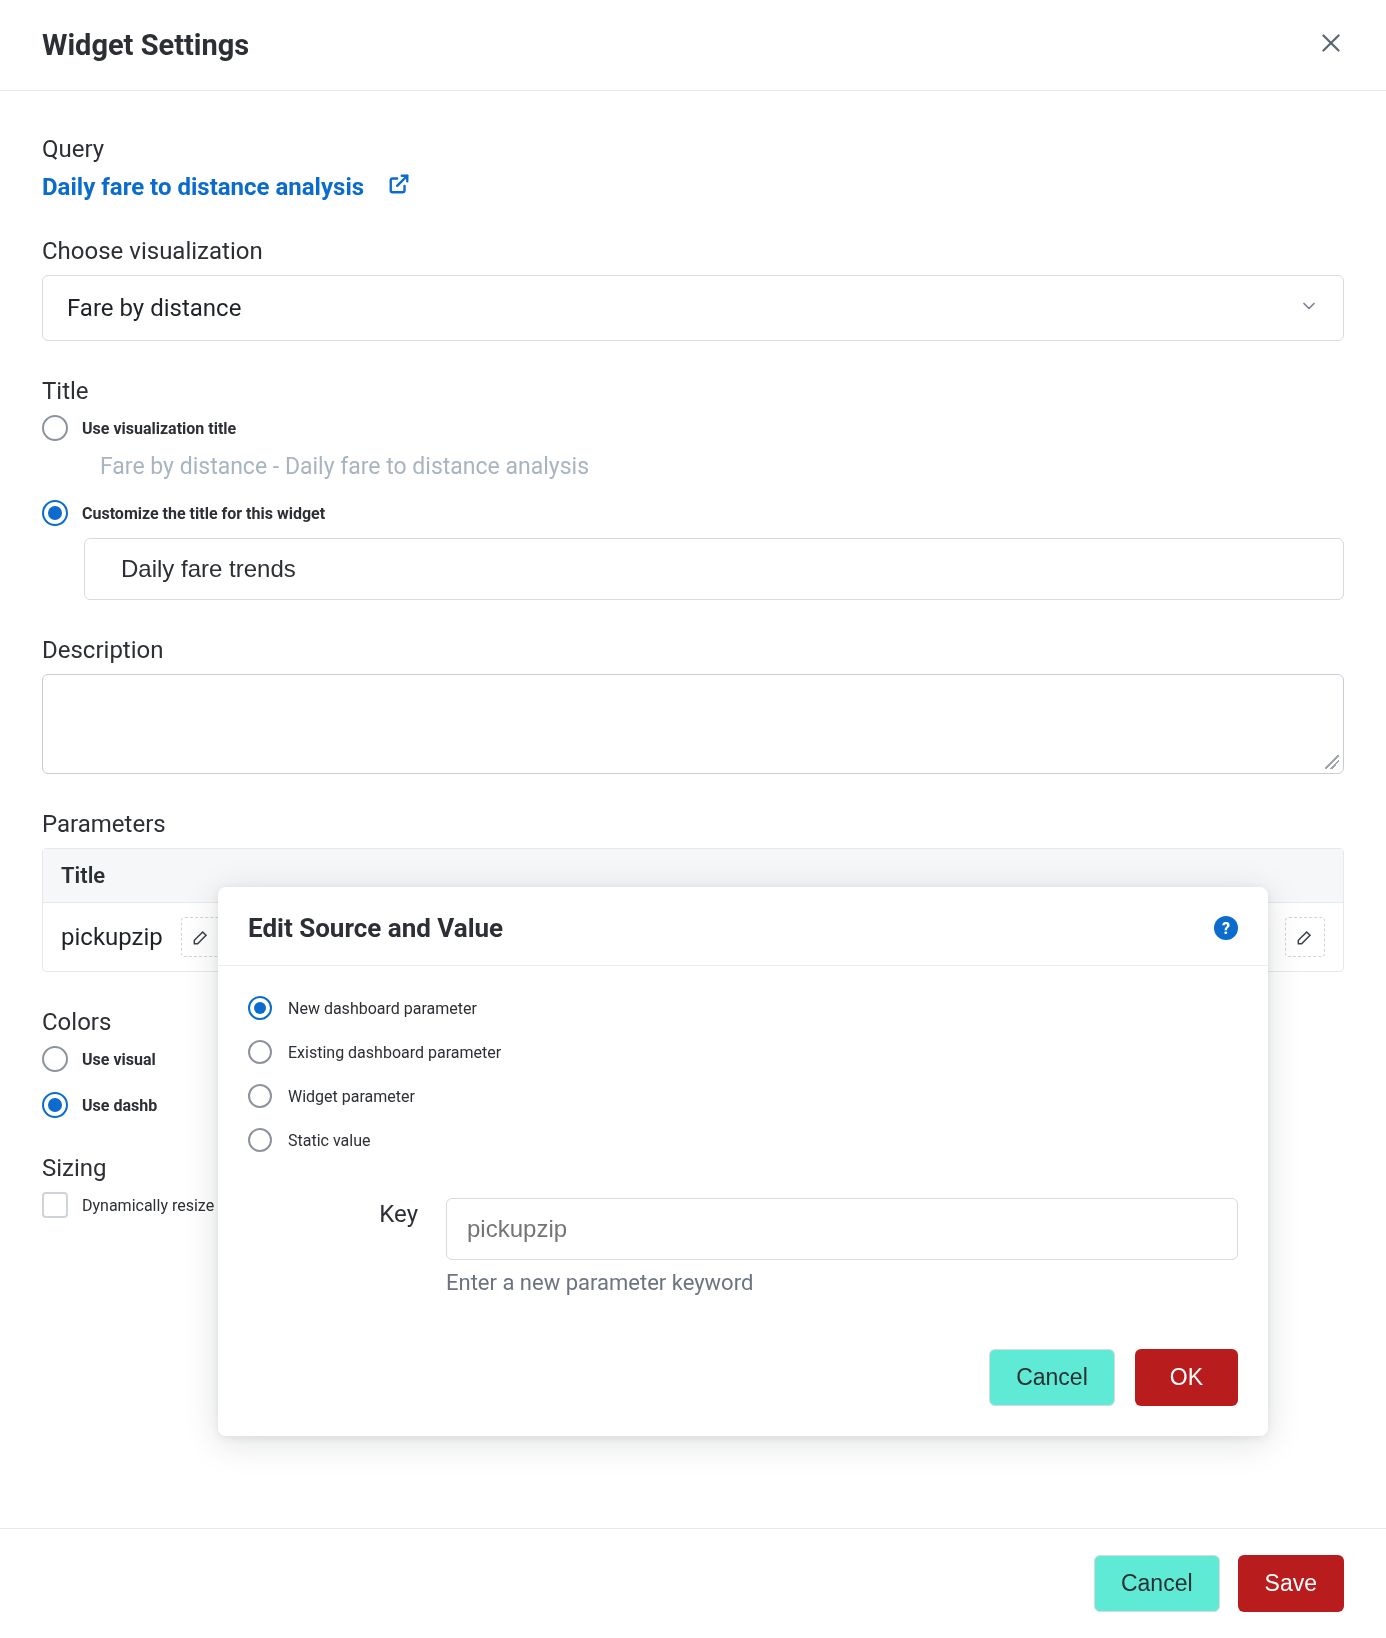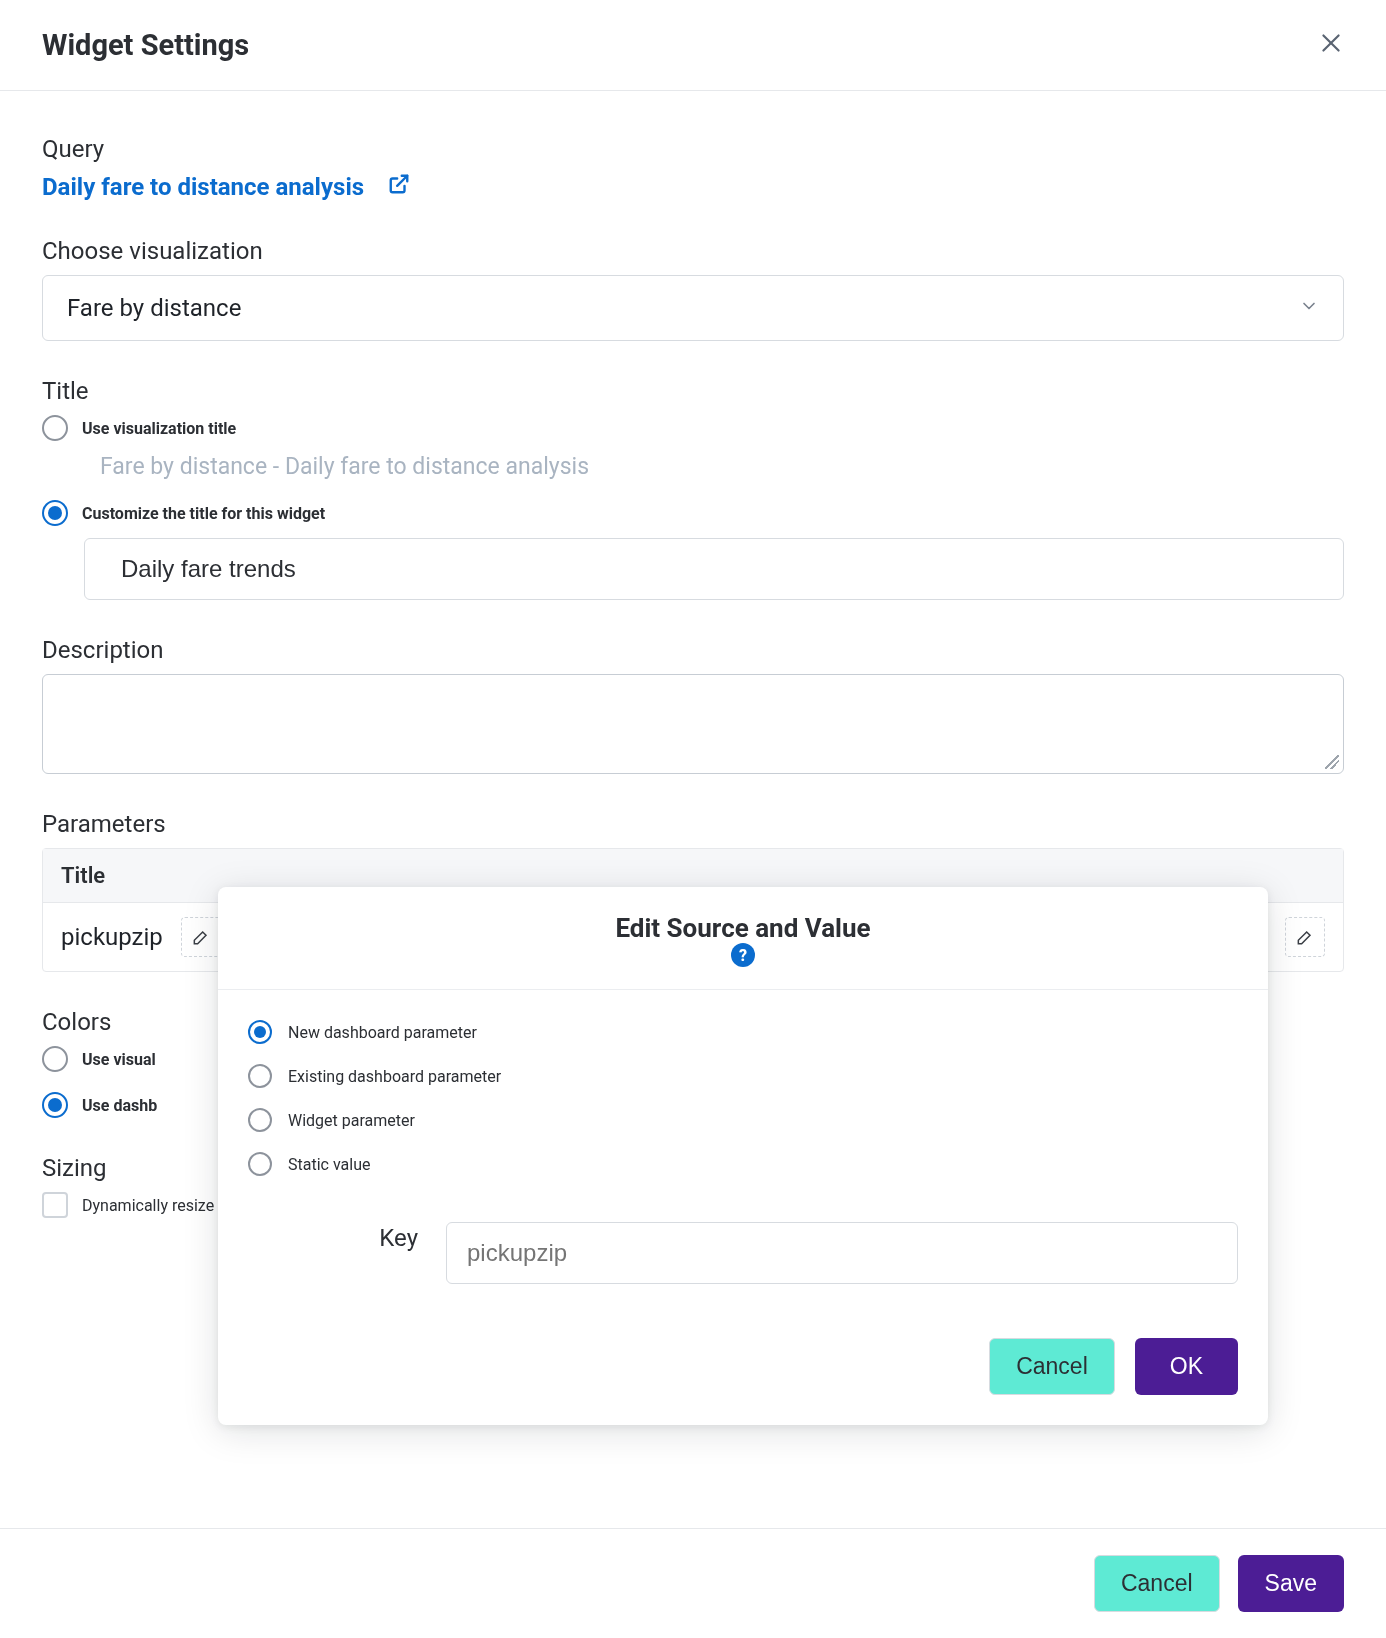--- a/index.html
+++ b/index.html
@@ -31,25 +31,25 @@
   .params-head { background: #f6f7f9; padding: 14px 18px; font-size: 22px; font-weight: 600; color: #2c2f34; }
   .params-row { display: flex; align-items: center; justify-content: space-between; padding: 14px 18px; border-top: 1px solid #e6e8eb; }
   .param-cell { display: flex; align-items: center; gap: 18px; font-size: 24px; }
   .edit-btn { width: 40px; height: 40px; border: 1px dashed #cfd4da; border-radius: 4px; display: flex; align-items: center; justify-content: center; cursor: pointer; }
   .edit-btn svg { width: 20px; height: 20px; stroke: #3b3f46; fill: none; }
   .checkbox { width: 26px; height: 26px; border: 2px solid #cfd4da; border-radius: 4px; display: inline-block; flex-shrink: 0; cursor: pointer; }
   .sizing-row { display: flex; align-items: center; gap: 14px; }
   .dialog-footer { border-top: 1px solid #e6e8eb; padding: 26px 42px; display: flex; justify-content: flex-end; gap: 18px; }
   .btn { font-size: 23px; padding: 14px 26px; border-radius: 6px; cursor: pointer; border: 1px solid transparent; }
   .btn-secondary { background: #5eead4; border-color: #d7dbe0; color: #2c2f34; }
-  .btn-primary { background: #4c1d95; color: #fff; }
+  .btn-primary { background: #b91c1c; color: #fff; }
 
   
   .inner-modal { position: absolute; left: 218px; top: 796px; width: 1050px; background: #fff; border-radius: 8px; box-shadow: 0 6px 36px rgba(10,20,30,0.13), 0 2px 8px rgba(10,20,30,0.08); }
-  .inner-header { display: flex; align-items: center; justify-content: space-between; padding: 26px 30px 22px 30px; border-bottom: 1px solid #ebedf0; flex-direction: column; }
+  .inner-header { display: flex; align-items: center; justify-content: space-between; padding: 26px 30px 22px 30px; border-bottom: 1px solid #ebedf0; }
   .inner-title { font-size: 26px; font-weight: 700; color: #2c2f34; }
   .help-icon { width: 24px; height: 24px; border-radius: 50%; background: #0b6cce; color: #fff; font-weight: 800; font-size: 16px; display: flex; align-items: center; justify-content: center; cursor: pointer; }
   .inner-body { padding: 30px 30px 10px 30px; }
   .field-row { display: flex; gap: 28px; margin-bottom: 26px; }
   .field-label { width: 170px; text-align: right; font-size: 24px; color: #2c2f34; padding-top: 2px; }
   .field-control { flex: 1; }
   .option-row { display: flex; align-items: center; gap: 16px; margin-bottom: 20px; }
   .key-input { width: 100%; border: 1px solid #d7dbe0; border-radius: 6px; padding: 16px 20px; font-size: 24px; color: #8a919b; }
   .key-hint { font-size: 22px; color: #6b7480; margin-top: 10px; }
   .inner-footer { display: flex; justify-content: flex-end; gap: 20px; padding: 18px 30px 30px 30px; }
@@ -183,20 +183,21 @@
             <div class="option-row">
               <span class="radio small"></span>
               <span class="radio-label">Static value</span>
             </div>
           </div>
         </div>
         <div class="field-row">
           <div class="field-label">Key</div>
           <div class="field-control">
             <input class="key-input" placeholder="pickupzip" style="">
+            <div class="key-hint">Enter a new parameter keyword</div>
           </div>
         </div>
       </div>
       <div class="inner-footer">
         <button class="btn btn-secondary">Cancel</button>
         <button class="btn btn-primary" style="padding-left:34px;padding-right:34px">OK</button>
       </div>
     </div>
 
   </div>

